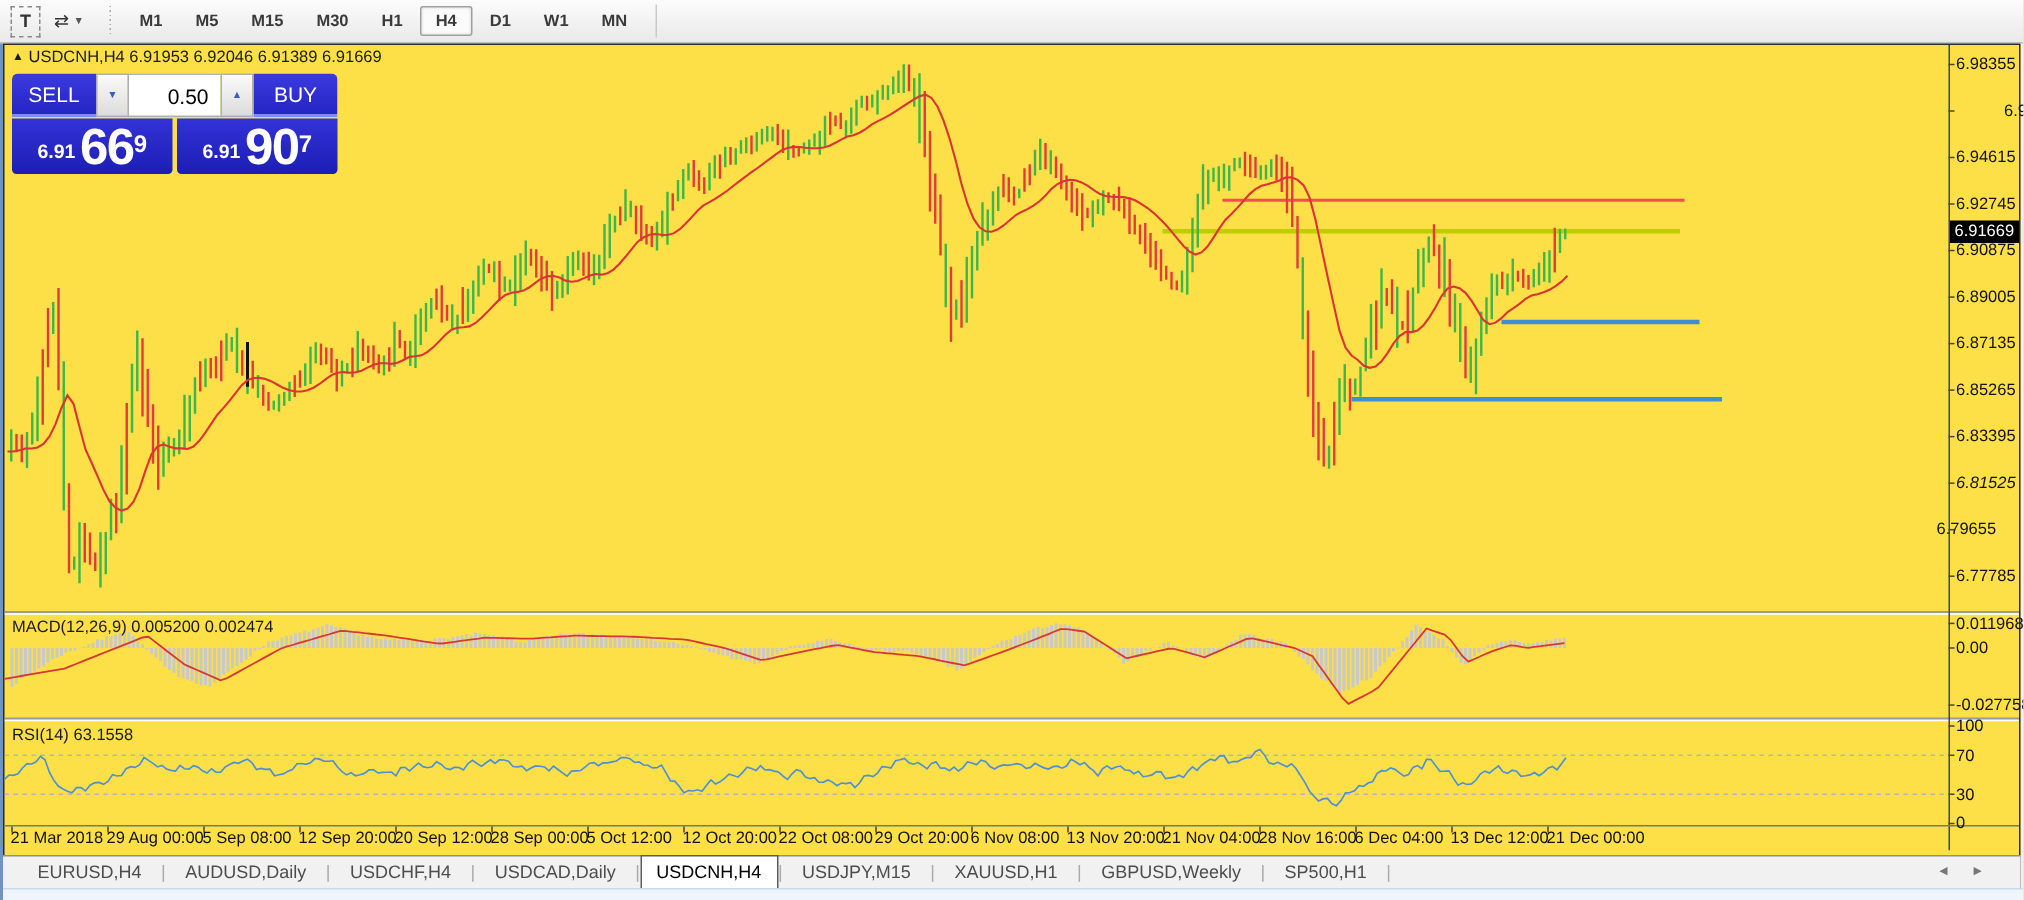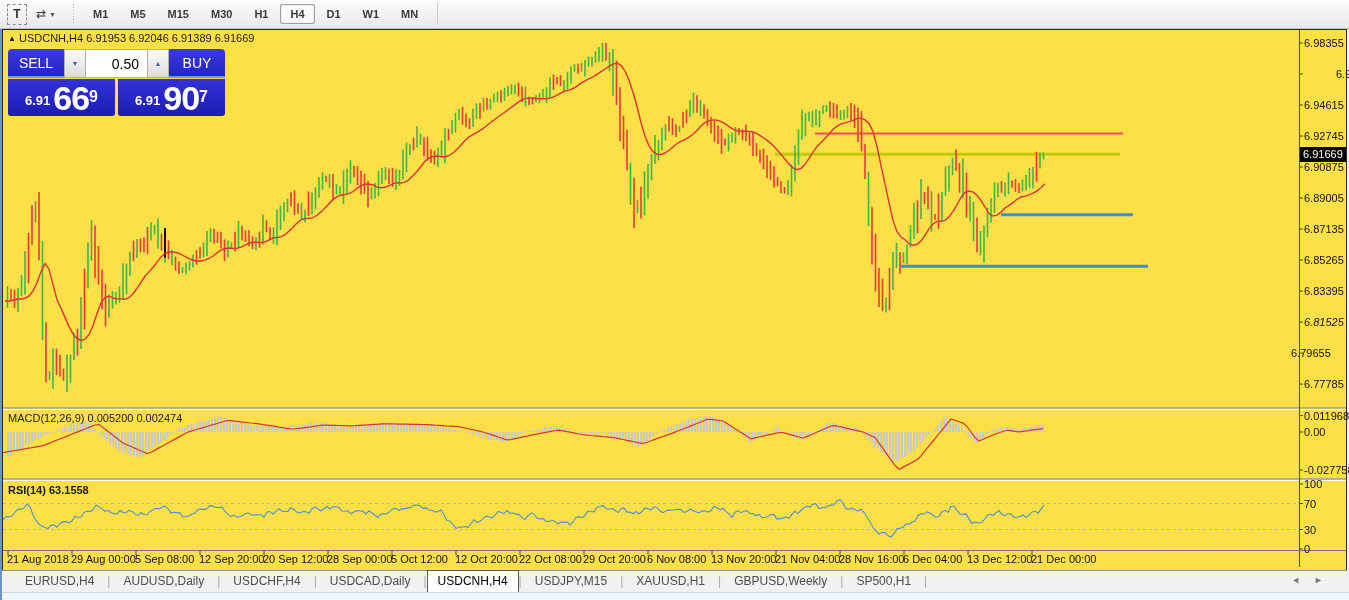--- a/index.html
+++ b/index.html
@@ -807,21 +807,21 @@
           <span class="price-big">90</span>
           <span class="price-sup">7</span>
         </div>
       </div>
     </div>
 
     <div class="pane-label" style="left:5px; top:382px;">
       <span>MACD(12,26,9)</span>
       <span>0.005200 0.002474</span>
     </div>
-    <div class="pane-label" style="left:5px; top:454px;font-weight:bold;">
+    <div class="pane-label" style="left:5px; top:454px;">
       <span>RSI(14)</span>
       <span>63.1558</span>
     </div>
 
     <div id="labels-layer">
         <div class="axis-label" style="left: 1301px; top: 7px;">6.98355</div>
         <div class="axis-label" style="left: 1301px; top: 38.0121px; margin-left: 32px;">6.96485</div>
         <div class="axis-label" style="left: 1301px; top: 69.0242px;">6.94615</div>
         <div class="axis-label" style="left: 1301px; top: 100.036px;">6.92745</div>
         <div class="axis-label" style="left: 1301px; top: 131.048px;">6.90875</div>
@@ -832,21 +832,21 @@
         <div class="axis-label" style="left: 1301px; top: 286.109px; font-style: italic;">6.81525</div>
         <div class="axis-label" style="left: 1288px; top: 317.121px;">6.79655</div>
         <div class="axis-label" style="left: 1301px; top: 348.133px;">6.77785</div>
         <div class="axis-label" style="left: 1301px; top: 379.604px; text-align: right;">0.011968</div>
         <div class="axis-label" style="left: 1301px; top: 396px;">0.00</div>
         <div class="axis-label" style="left: 1301px; top: 434.028px;">-0.027758</div>
         <div class="axis-label" style="left: 1301px; top: 448px;">100</div>
         <div class="axis-label" style="left: 1301px; top: 467.5px;">70</div>
         <div class="axis-label" style="left: 1301px; top: 493.5px;">30</div>
         <div class="axis-label" style="left: 1301px; top: 513px;">0</div>
-        <div class="date-label" style="left: 4px; top: 523px;">21 Aug 2018</div>
+        <div class="date-label" style="left: 4px; top: 523px;">21 Mar 2018</div>
         <div class="date-label" style="left: 68px; top: 523px;">29 Aug 00:00</div>
         <div class="date-label" style="left: 132px; top: 523px;">5 Sep 08:00</div>
         <div class="date-label" style="left: 196px; top: 523px;">12 Sep 20:00</div>
         <div class="date-label" style="left: 260px; top: 523px;">20 Sep 12:00</div>
         <div class="date-label" style="left: 324px; top: 523px;">28 Sep 00:00</div>
         <div class="date-label" style="left: 388px; top: 523px; text-align: center;">5 Oct 12:00</div>
         <div class="date-label" style="left: 452px; top: 523px;">12 Oct 20:00</div>
         <div class="date-label" style="left: 516px; top: 523px;">22 Oct 08:00</div>
         <div class="date-label" style="left: 580px; top: 523px;">29 Oct 20:00</div>
         <div class="date-label" style="left: 644px; top: 523px;">6 Nov 08:00</div>

